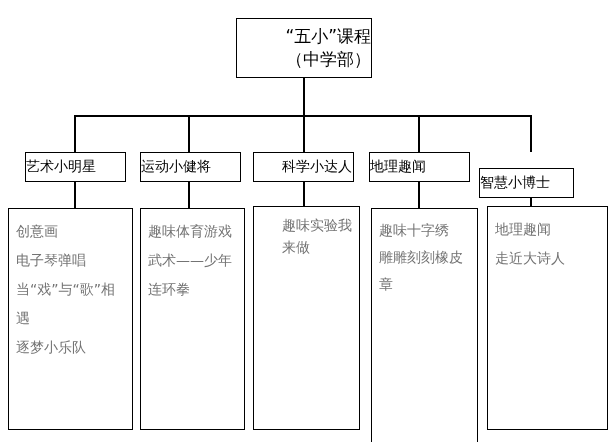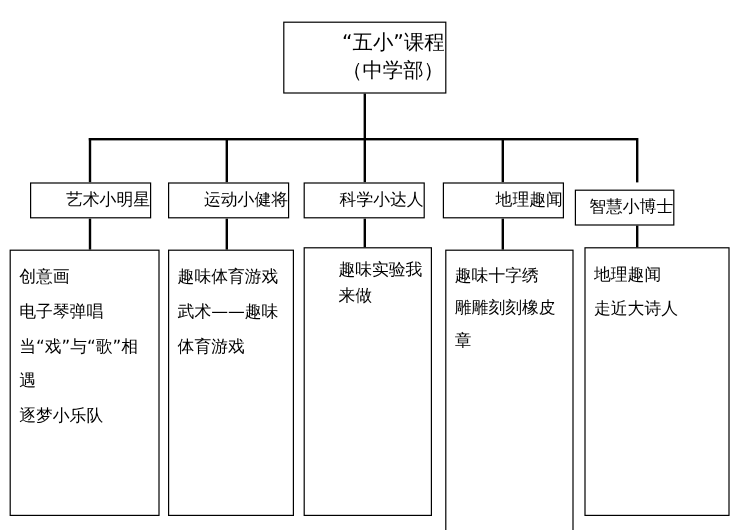--- a/index.html
+++ b/index.html
@@ -17,47 +17,47 @@
   }
   .box {
     position: absolute;
     box-sizing: border-box;
     border: 1.6px solid #000000;
     background: #ffffff;
   }
   .root-box {
     display: flex;
     flex-direction: column;
-    align-items: flex-start;
+    align-items: flex-end;
     justify-content: center;
     line-height: 1.35;
     padding-left: 48px;
   }
   .root-line {
     font-size: 17px;
     color: #000000;
     white-space: nowrap;
     letter-spacing: 0px;
   }
   .header-box {
     display: flex;
     align-items: center;
-    justify-content: flex-end;
+    justify-content: flex-start;
   }
   .header-label {
     font-size: 14px;
     color: #000000;
     white-space: nowrap;
   }
   .content-box {
     padding: 8px 6px 4px 7px;
   }
   .content-line {
     font-size: 14px;
-    color: #000000;
+    color: #737373;
     word-break: break-all;
   }
   .spacing-loose .content-line { line-height: 29px; }
   .spacing-tight .content-line { line-height: 21.5px; }
   .spacing-mid  .content-line { line-height: 27px; }
   .conn {
     position: absolute;
     background: #000000;
   }
   .conn-v { width: 1.6px; }
@@ -87,40 +87,40 @@
   <div class="conn conn-v" style="left:303px; top:182px; height:27px;"></div>
   <div class="conn conn-v" style="left:418px; top:182px; height:27px;"></div>
   <div class="conn conn-v" style="left:530px; top:182px; height:27px;"></div>
 
   <div class="box header-box" style="left:25px; top:152px; width:101px; height:30px;">
     <span class="header-label">艺术小明星</span>
   </div>
   <div class="box header-box" style="left:140px; top:152px; width:101px; height:30px;">
     <span class="header-label">运动小健将</span>
   </div>
-  <div class="box header-box" style="left:253px; top:152px; width:101px; height:30px;">
+  <div class="box header-box" style="left:253px; top:152px; width:101px; height:30px;padding-left:28px;">
     <span class="header-label">科学小达人</span>
   </div>
   <div class="box header-box" style="left:369px; top:152px; width:101px; height:30px;">
     <span class="header-label">地理趣闻</span>
   </div>
-  <div class="box header-box" style="left:479px; top:158px; width:83px; height:30px;">
+  <div class="box header-box" style="left:479px; top:168px; width:95px; height:30px;">
     <span class="header-label">智慧小博士</span>
   </div>
 
   <div class="box content-box spacing-loose" style="left:8px; top:208px; width:125px; height:222px;">
     <div class="content-line">创意画</div>
     <div class="content-line">电子琴弹唱</div>
     <div class="content-line">当“戏”与“歌”相遇</div>
     <div class="content-line">逐梦小乐队</div>
   </div>
 
   <div class="box content-box spacing-loose" style="left:140px; top:208px; width:105px; height:222px;">
     <div class="content-line">趣味体育游戏</div>
-    <div class="content-line">武术——趣味体育游戏</div>
+    <div class="content-line">武术——少年连环拳</div>
   </div>
 
   <div class="box content-box spacing-tight" style="left:253px; top:206px; width:107px; height:224px;padding-left:28px;">
     <div class="content-line">趣味实验我来做</div>
   </div>
 
   <div class="box content-box spacing-mid" style="left:371px; top:208px; width:107px; height:254px;">
     <div class="content-line">趣味十字绣</div>
     <div class="content-line">雕雕刻刻橡皮章</div>
   </div>

